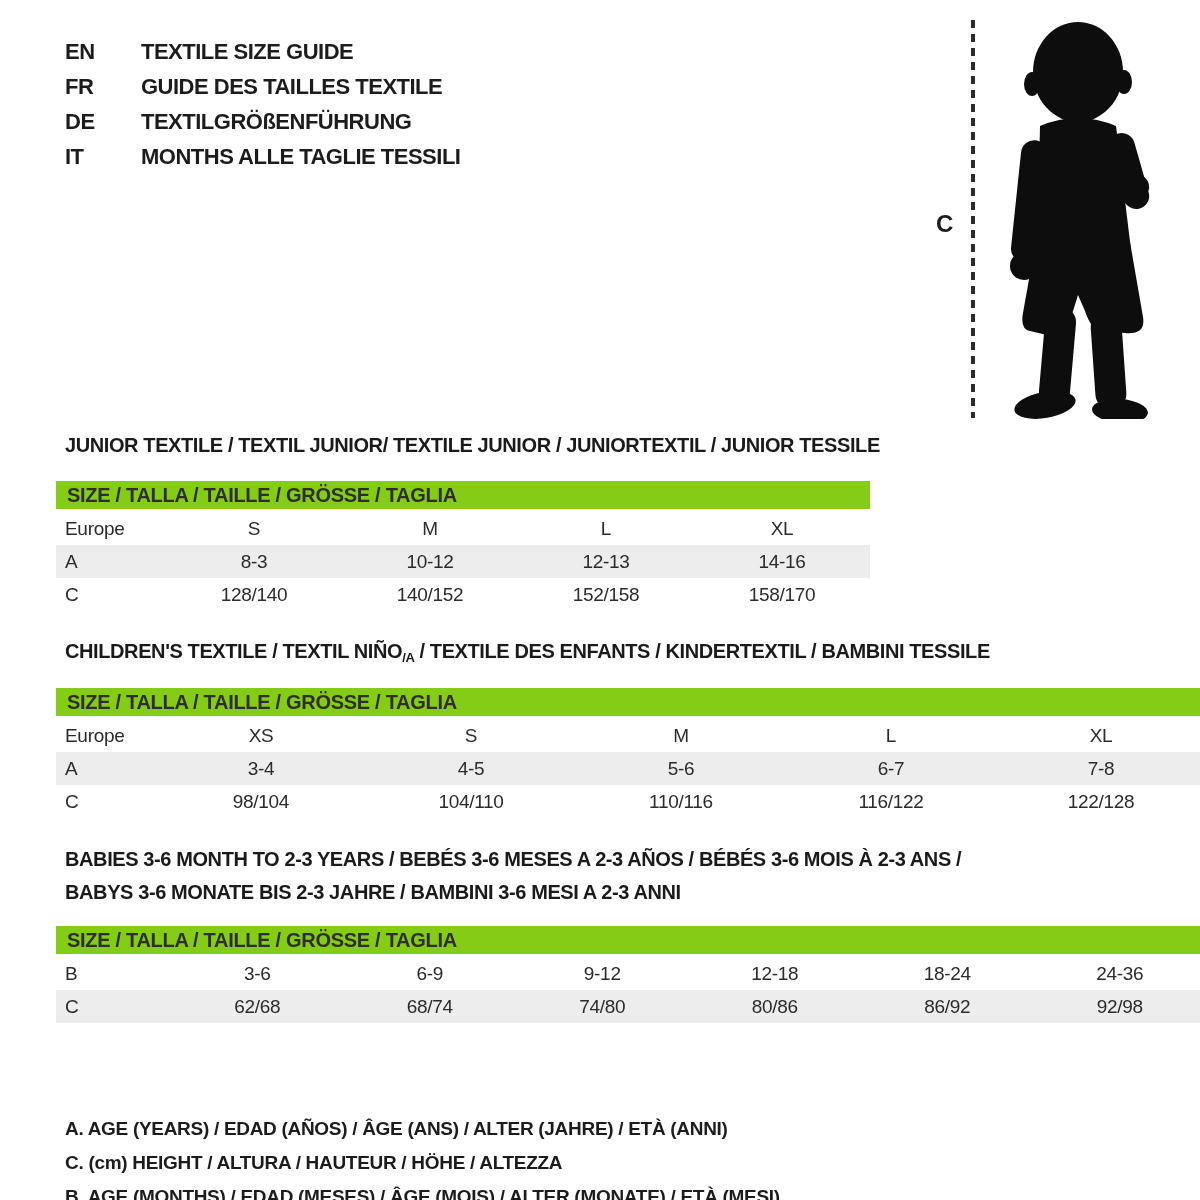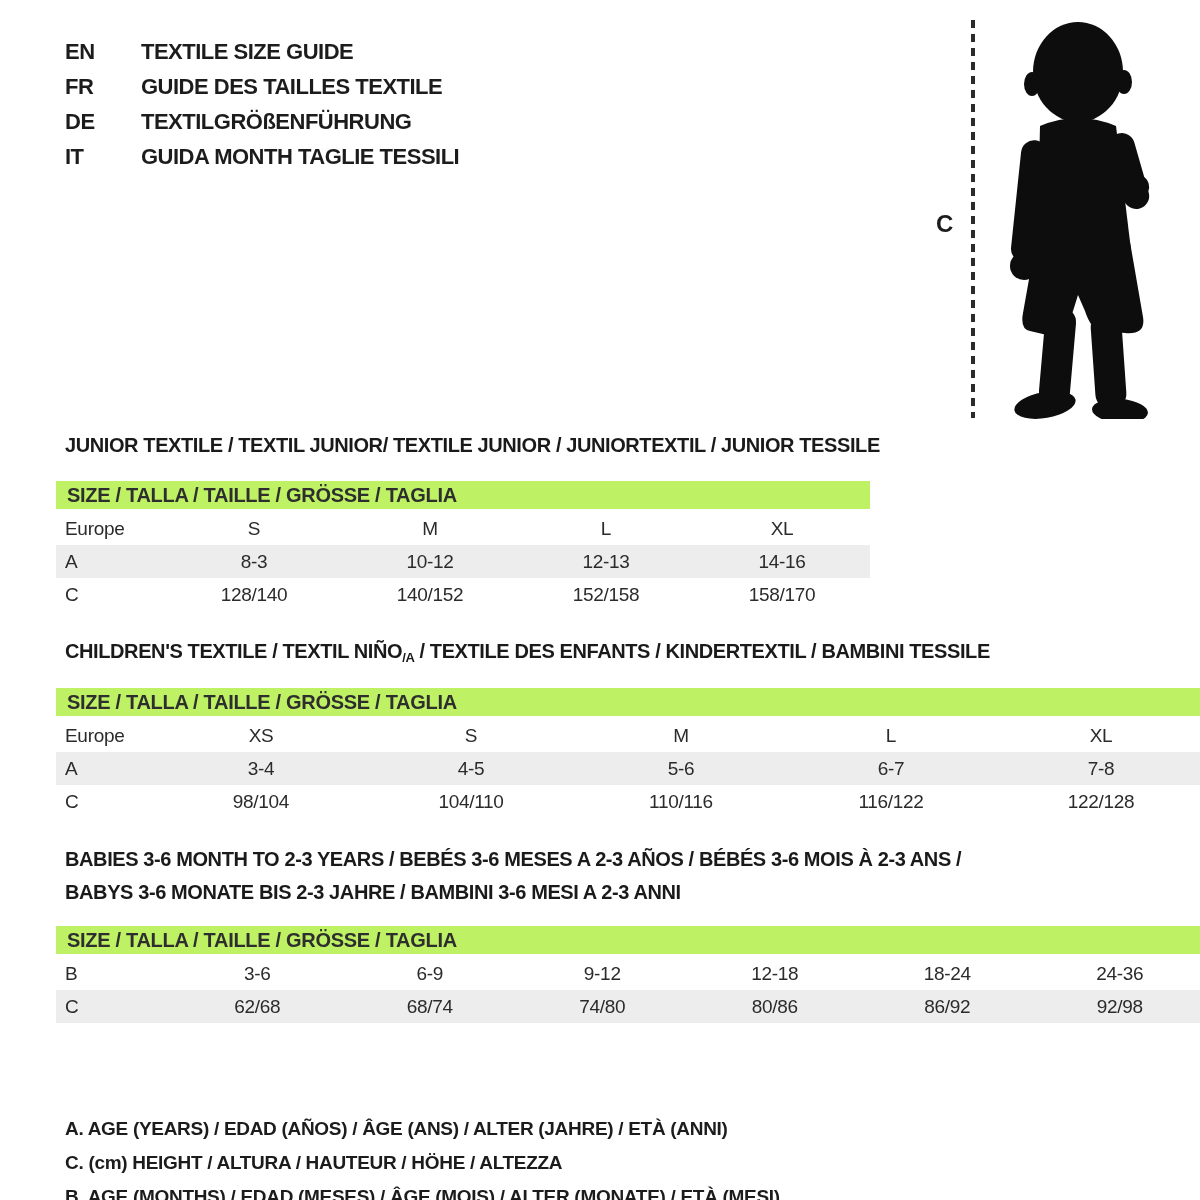--- a/index.html
+++ b/index.html
@@ -22,21 +22,21 @@
   .silhouette{position:absolute;left:62px;top:2px;}
   
   .sec-heading{
     position:absolute;left:42px;font-size:20px;font-weight:700;letter-spacing:-0.4px;
     color:#1a1a1a;white-space:nowrap;
   }
   .sub-sm{font-size:13px;vertical-align:-4px;}
   
   .stable{position:absolute;left:33px;}
   .size-bar{
-    height:28px;background:#bef264;display:flex;align-items:center;
+    height:28px;background:#84cc16;display:flex;align-items:center;
     padding-left:11px;font-size:20px;font-weight:700;letter-spacing:-0.3px;color:#2e2e2e;
     margin-bottom:3px;box-sizing:border-box;
   }
   .trow{display:flex;height:33px;align-items:center;font-size:19px;font-weight:400;
     letter-spacing:-0.3px;color:#2b2b2b;}
   .trow.alt{background:#ededed;}
   .trow .lbl{text-align:left;padding-left:9px;box-sizing:border-box;}
   .trow .cell{flex:1;text-align:center;}
   .jr .lbl{flex:0 0 110px;}
   .ch .lbl{flex:0 0 100px;}
@@ -59,21 +59,21 @@
     <div class="lang-row">
       <span class="lang-code">FR</span>
       <span class="lang-title">GUIDE DES TAILLES TEXTILE</span>
     </div>
     <div class="lang-row">
       <span class="lang-code">DE</span>
       <span class="lang-title">TEXTILGRÖßENFÜHRUNG</span>
     </div>
     <div class="lang-row">
       <span class="lang-code">IT</span>
-      <span class="lang-title">GUIDA MONTH TAGLIE TESSILI</span>
+      <span class="lang-title">MONTHS ALLE TAGLIE TESSILI</span>
     </div>
   </div>
 
   <div class="figure">
     <div class="dash-line"></div>
     <div class="c-label">C</div>
     <svg class="silhouette" width="178" height="405" viewBox="0 0 178 405" xmlns="http://www.w3.org/2000/svg">
       <g fill="#0d0d0d">
         <ellipse cx="88" cy="58" rx="45" ry="50"></ellipse>
         <ellipse cx="42" cy="70" rx="8" ry="12"></ellipse>

